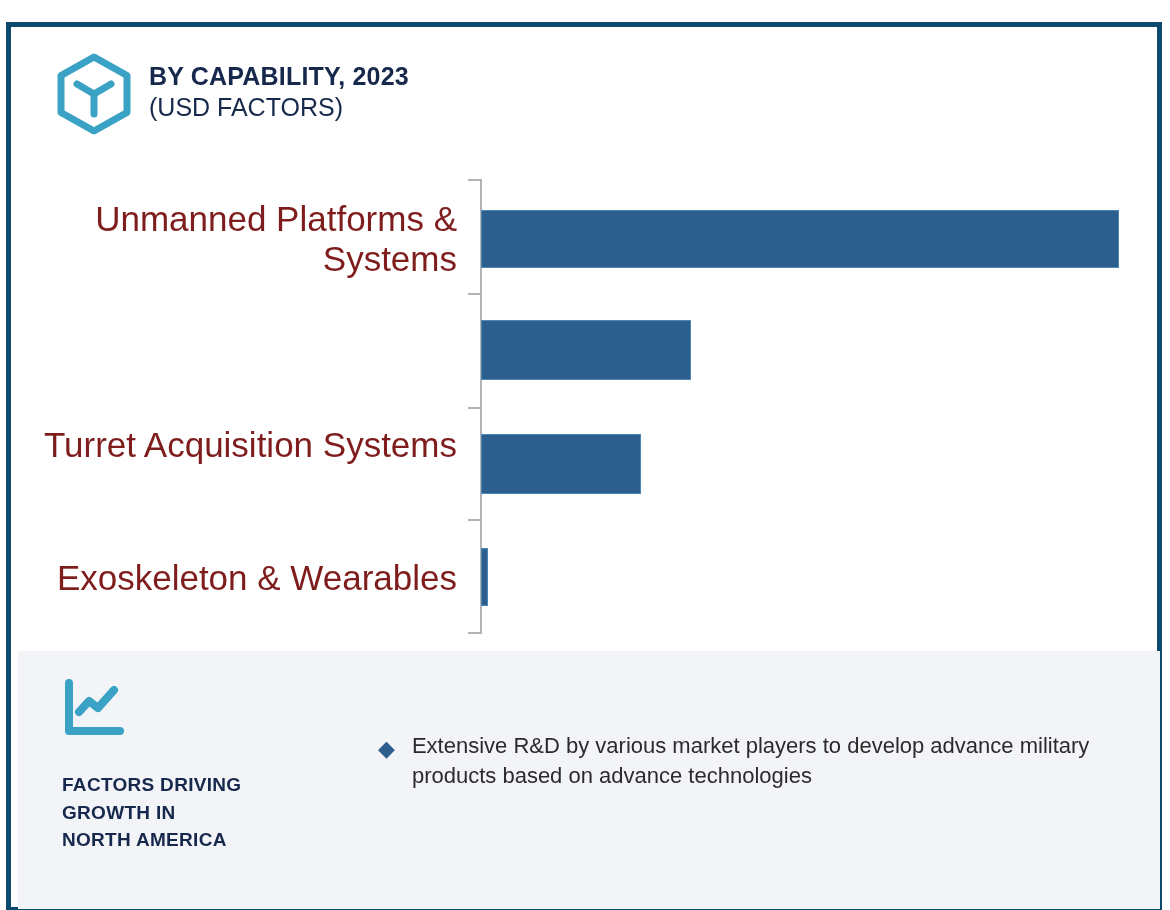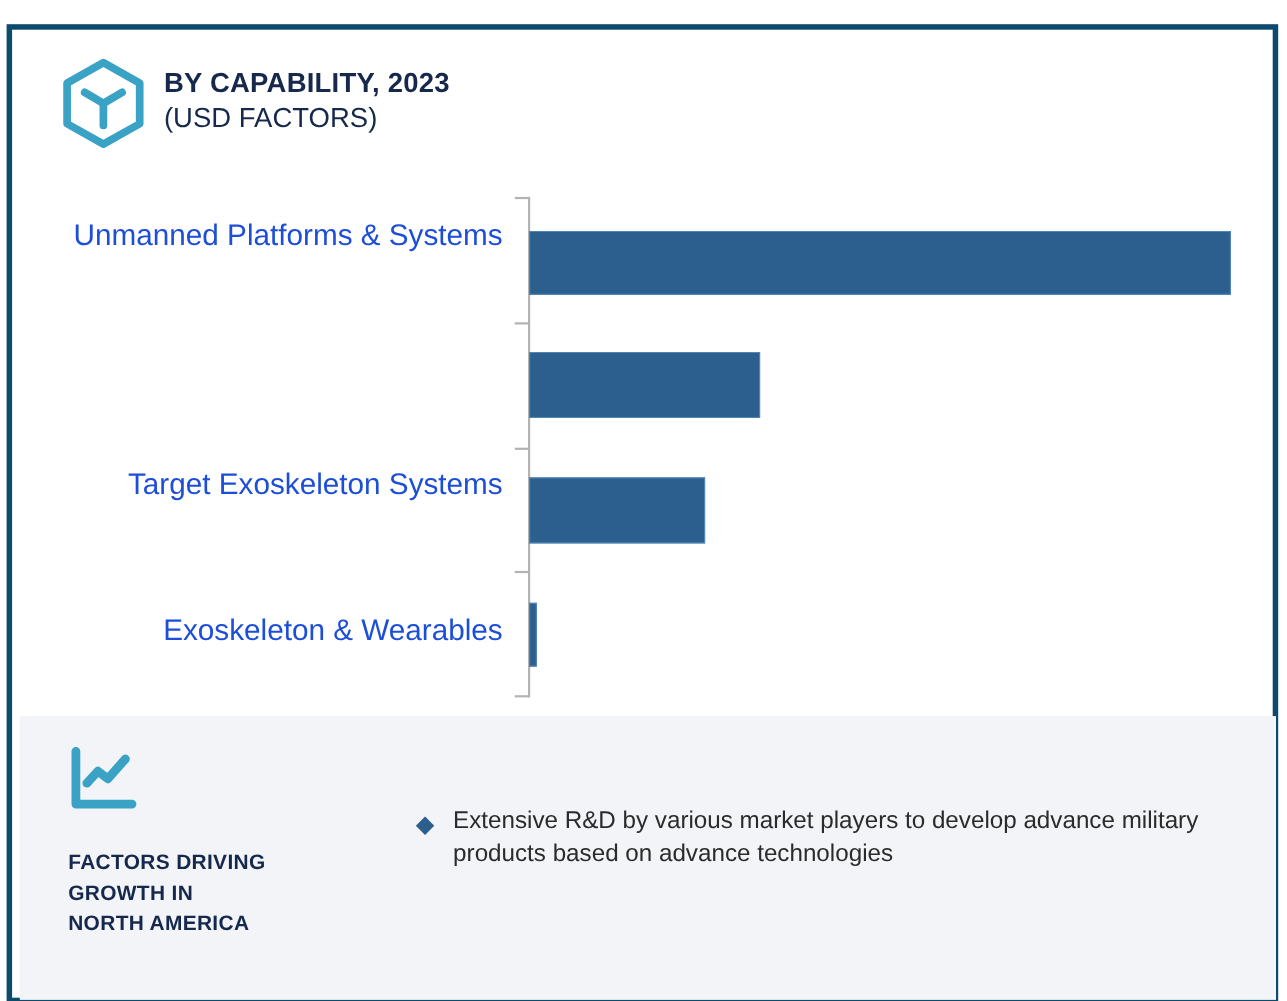--- a/index.html
+++ b/index.html
@@ -64,22 +64,22 @@
     left: 0;
     top: 140px;
     width: 1154px;
     height: 480px;
   }
   .cat-label {
     position: absolute;
     right: 708px;
     width: 420px;
     text-align: right;
-    font-size: 27px;
-    color: #1d4ed8;
+    font-size: 35px;
+    color: #7f1d1d;
     line-height: 1.14;
   }
   .bar {
     position: absolute;
     background: #2C5E8E;
     border: 1px solid #4E87B5;
     box-sizing: border-box;
   }
   #axis-line {
     position: absolute;
@@ -176,21 +176,21 @@
     <div class="tick" style="top:126px"></div>
     <div class="tick" style="top:240px"></div>
     <div class="tick" style="top:352px"></div>
     <div class="tick" style="top:465px"></div>
 
     <div class="cat-label" style="top:32px">Unmanned Platforms &amp; Systems</div>
     <div class="bar" style="left:470px; top:43px; width:638px; height:58px;"></div>
 
     <div class="bar" style="left:470px; top:153px; width:210px; height:60px;"></div>
 
-    <div class="cat-label" style="top:258px">Target Exoskeleton Systems</div>
+    <div class="cat-label" style="top:258px">Turret Acquisition Systems</div>
     <div class="bar" style="left:470px; top:267px; width:160px; height:60px;"></div>
 
     <div class="cat-label" style="top:391px">Exoskeleton &amp; Wearables</div>
     <div class="bar" style="left:470px; top:381px; width:7px; height:58px;"></div>
   </div>
 
   <div id="footer">
 
     <div id="footer-left">
       <svg id="trend-icon" viewBox="0 0 64 60">

